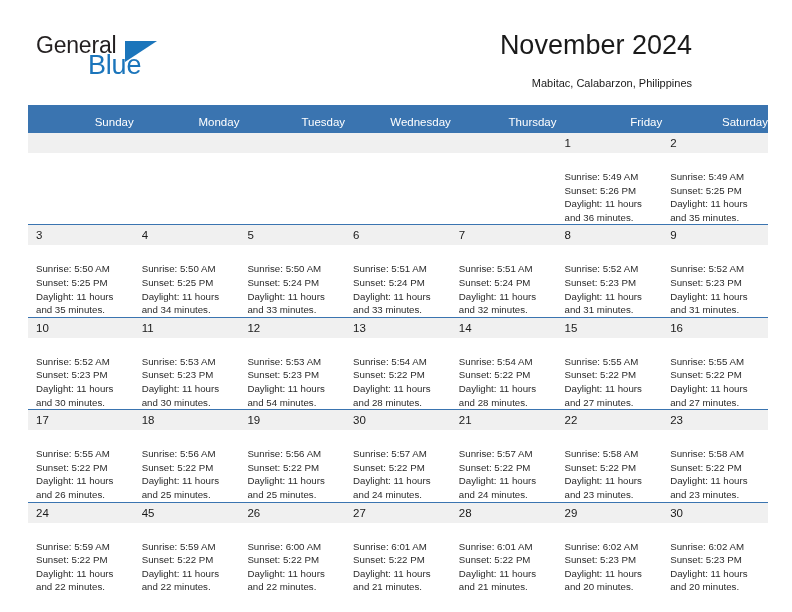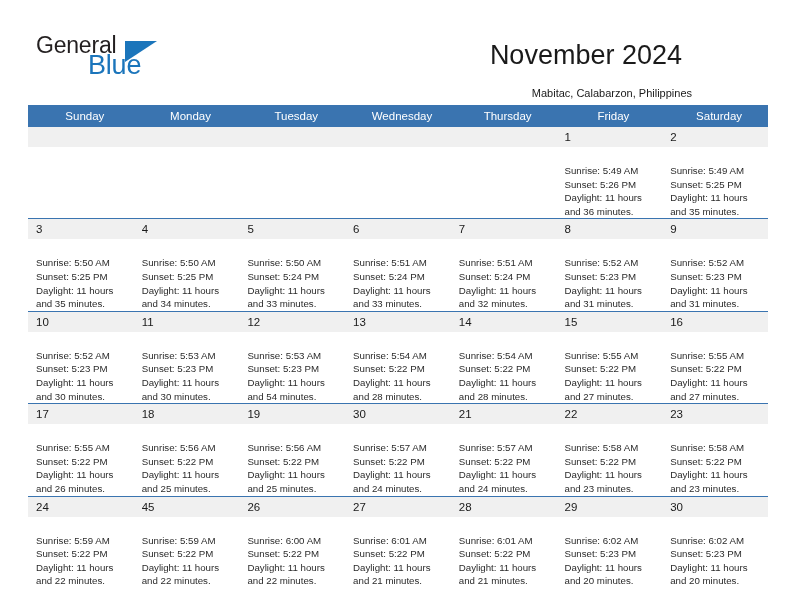--- a/index.html
+++ b/index.html
@@ -70,21 +70,21 @@
     position: absolute;
     right: 0;
     top: 0;
     text-align: right;
   }
   .cal-title {
     font-size: 27px;
     line-height: 34px;
     color: #1a1a1a;
     font-weight: normal;
-    margin: 10px;
+    margin: 0;
     white-space: nowrap;
   }
   .cal-subtitle {
     font-size: 11px;
     line-height: 22px;
     color: #1a1a1a;
     margin: 10px 0 0 0;
     white-space: nowrap;
   }
 
@@ -95,22 +95,22 @@
     top: 105px;
     width: 740px;
     border-collapse: collapse;
     table-layout: fixed;
   }
   .calendar th {
     background: #3a74b0;
     color: #ffffff;
     font-weight: normal;
     font-size: 11.5px;
-    text-align: center;
-    padding: 5px 0 5px 8px;
+    text-align: right;
+    padding: 11px 0 5px 8px;
     height: 19px;
     box-sizing: border-box;
     border: none;
   }
   .week-row > td {
     vertical-align: top;
     padding: 0;
     border-top: 1.5px solid #3a74b0;
     height: 90px;
     box-sizing: border-box;

